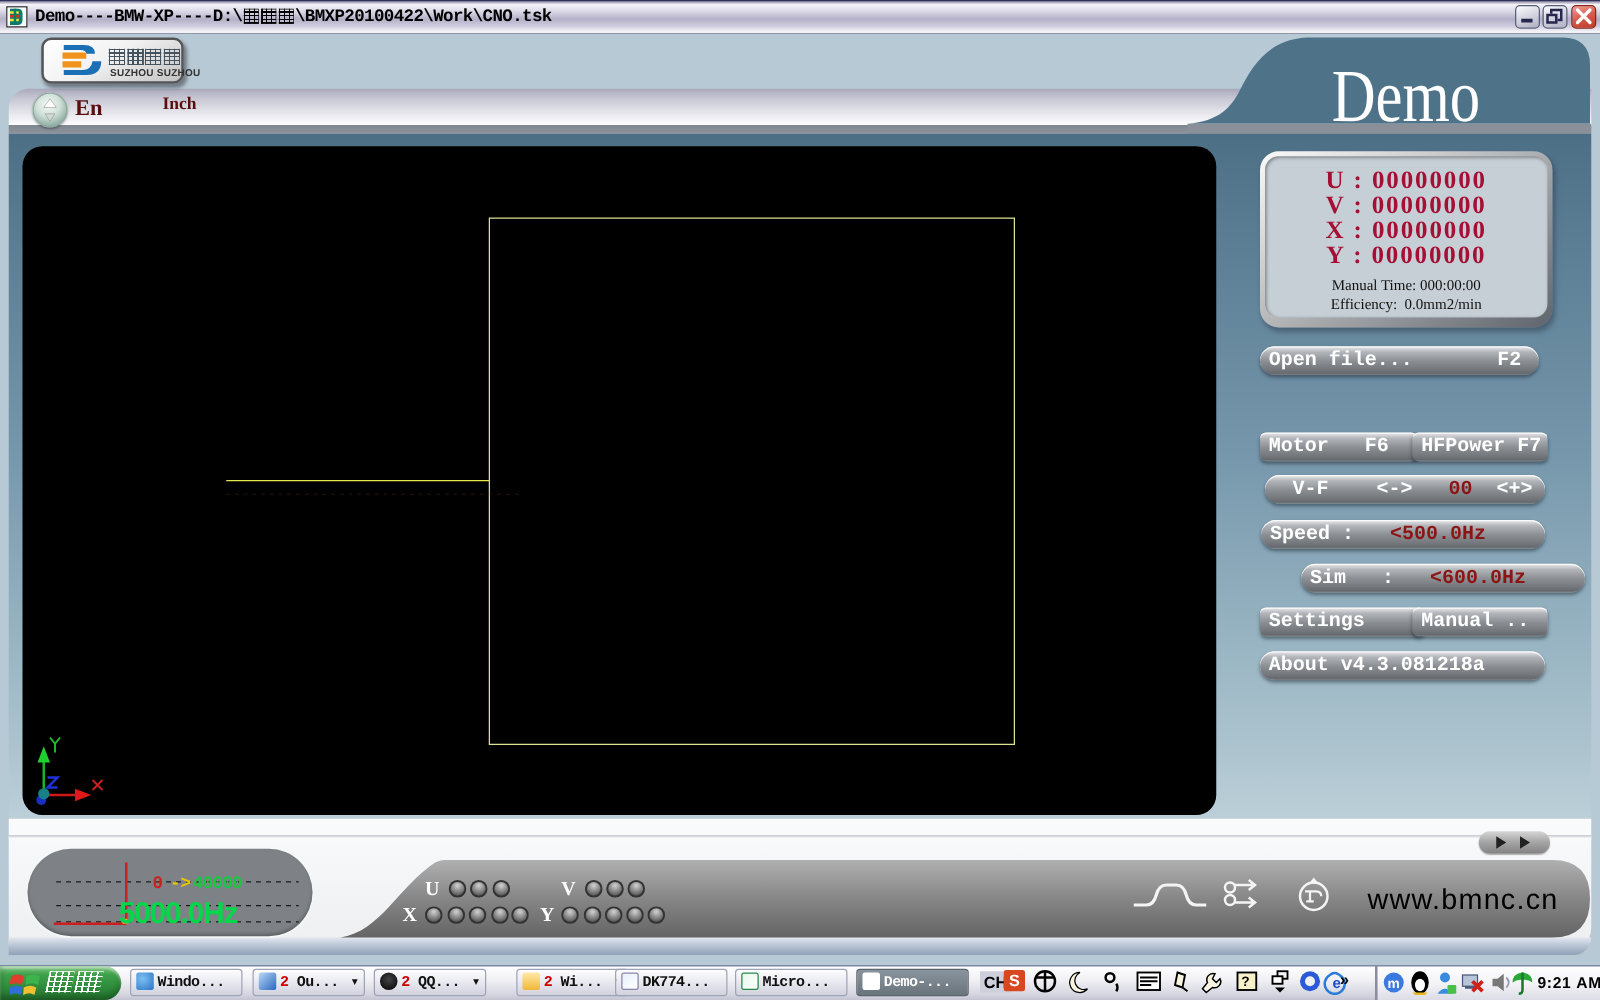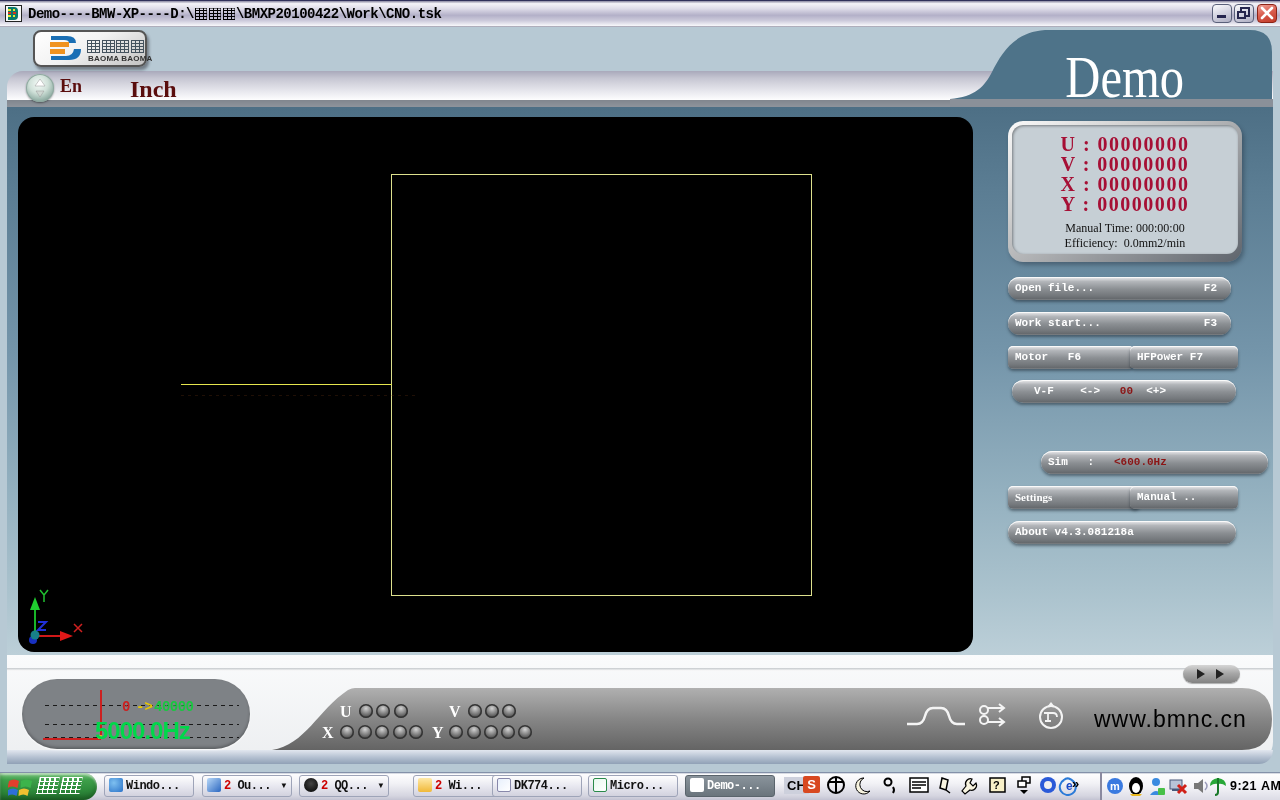--- a/index.html
+++ b/index.html
@@ -37,21 +37,21 @@
 #uvxy-in{left:4px;top:4px;width:226px;height:129px;border-radius:11px;background:#c6cfd5;
  box-shadow:inset 1px 1px 3px rgba(0,0,0,.4);}
 .uvline{position:absolute;left:0;width:226px;text-align:center;font-family:"Liberation Serif",serif;
  font-weight:bold;font-size:20px;color:#a60f35;letter-spacing:1.5px;white-space:pre;}
 .wtline{position:absolute;left:0;width:226px;text-align:center;font-family:"Liberation Serif",serif;
  font-size:12px;color:#111;}
 
 .pbtn,.rbtn{position:absolute;height:23px;box-sizing:border-box;
  background:linear-gradient(180deg,#ededef 0%,#b2b5b9 20%,#8b8f93 52%,#73777b 82%,#666a6e 94%,#7e8286 100%);
  box-shadow:0 2px 3px rgba(25,35,45,.5), inset 0 1px 0 #fafafa;
- font-family:"Liberation Mono",monospace;font-weight:bold;font-size:11px;color:#fff;
+ font-family:"Liberation Mono",monospace;font-weight:bold;font-size:16px;color:#fff;
  line-height:23px;white-space:pre;}
 .pbtn{border-radius:12px;}
 .rbtn{border-radius:5px;}
 .red{color:#8b1515;}
 
 #bottombar{left:7px;top:655px;width:1266px;height:109px;border-bottom-right-radius:22px;border-bottom-left-radius:8px;
  background:linear-gradient(180deg,#fafbfc 0%,#eceef0 100%);}
 #groove{left:7px;top:668px;width:1266px;height:3px;background:linear-gradient(180deg,#c4c8cc,#ffffff);}
 #blueband{left:7px;top:750px;width:1266px;height:14px;border-bottom-right-radius:20px;
  background:linear-gradient(180deg,#e2e7ef 0%,#b6c2d2 50%,#90a1b6 100%);}
@@ -119,30 +119,30 @@
   <div class="abs" id="toolbar"></div>
   <div class="abs" id="grayband"></div>
   <div class="abs" id="logo-btn">
     <svg width="44" height="33" viewBox="0 0 44 33" style="position:absolute;left:6px;top:0px;">
       <path d="M10 4 h16 q9 0 9 7 h-7 q0 -3 -5 -3 h-13 z" fill="#1a6fb5"></path>
       <rect x="9" y="10" width="19" height="5" fill="#f0921e"></rect>
       <rect x="9" y="17" width="15" height="5" fill="#f0921e"></rect>
       <path d="M10 24 h15 q7 0 8 -7 h7 q0 11 -12 11 h-18 z" fill="#1a6fb5"></path>
     </svg>
     <div style="position:absolute;left:52px;top:5px;color:#44535e;white-space:nowrap;"><span class="cjk" style="width:13px;height:13px;margin-right:1.5px;"></span><span class="cjk" style="width:13px;height:13px;margin-right:1.5px;"></span><span class="cjk" style="width:13px;height:13px;margin-right:1.5px;"></span><span class="cjk" style="width:13px;height:13px;"></span></div>
-    <div style="position:absolute;left:53px;top:22px;color:#333;font-size:8px;font-weight:bold;letter-spacing:0.2px;white-space:nowrap;">BAOMA BAOMA</div>
+    <div style="position:absolute;left:53px;top:22px;color:#333;font-size:8px;font-weight:bold;letter-spacing:0.2px;white-space:nowrap;">SUZHOU SUZHOU</div>
   </div>
   <div class="abs" style="left:26px;top:74px;width:28px;height:28px;border-radius:50%;background:radial-gradient(circle at 45% 35%,#f4faf7 0%,#cfe0d8 40%,#8aa89e 75%,#6c8a80 100%);box-shadow:0 1px 2px rgba(0,0,0,.4), inset 0 0 0 1px #8fa8a0;">
     <svg width="28" height="28">
         <path d="M14 5 L19 12 L9 12 Z" fill="#fff" stroke="#999" stroke-width="0.5"></path>
         <path d="M14 23 L18 17 L10 17 Z" fill="#cfd8d2" stroke="#999" stroke-width="0.5"></path>
       </svg>
   </div>
   <div class="abs" style="left:60px;top:76px;font-family:'Liberation Serif',serif;font-weight:bold;font-size:18px;color:#5a0d0d;">En</div>
-  <div class="abs" style="left:130px;top:76px;font-family:'Liberation Serif',serif;font-weight:bold;font-size:24px;color:#5a0d0d;">Inch</div>
+  <div class="abs" style="left:130px;top:76px;font-family:'Liberation Serif',serif;font-weight:bold;font-size:14px;color:#5a0d0d;">Inch</div>
 
   <svg class="abs" style="left:930px;top:28px;" width="343" height="79" viewBox="0 0 343 79">
     <path d="M 115 2 L 320 2 Q 342 2 342 24 L 342 71 L 20 71 C 45 69 55 58 62 44 C 72 24 85 4 115 2 Z" fill="#4e7389"></path>
     <rect x="20" y="71" width="323" height="8" fill="#8a9099"></rect>
   </svg>
   <div class="abs" style="left:1053px;top:47px;width:130px;text-align:center;font-family:'Liberation Serif',serif;font-size:60px;line-height:1;color:#fff;transform:scaleX(0.81);">Demo</div>
 
   <div class="abs" id="body-slate"></div>
   <div class="abs" id="canvas">
     <div class="abs" id="yrect"></div>
@@ -166,26 +166,26 @@
       <div class="uvline" style="top:8px;">U : 00000000</div>
       <div class="uvline" style="top:28px;">V : 00000000</div>
       <div class="uvline" style="top:48px;">X : 00000000</div>
       <div class="uvline" style="top:68px;">Y : 00000000</div>
       <div class="wtline" style="top:96px;">Manual Time: 000:00:00</div>
       <div class="wtline" style="top:111px;">Efficiency:&nbsp;&nbsp;0.0mm2/min</div>
     </div>
   </div>
 
   <div class="pbtn" style="left:1008px;top:277px;width:223px;padding-left:7px;">Open file...<span style="position:absolute;right:14px;">F2</span></div>
-  <div class="pbtn" style="left:1008px;top:312px;width:223px;padding-left:7px;">Work start...<span style="position:absolute;right:14px;">F3</span></div>
   <div class="rbtn" style="left:1008px;top:346px;width:126px;padding-left:7px;">Motor   F6</div>
   <div class="rbtn" style="left:1130px;top:346px;width:108px;padding-left:7px;">HFPower F7</div>
   <div class="pbtn" style="left:1012px;top:380px;width:224px;padding-left:22px;">V-F    &lt;-&gt;   <span class="red">00</span>  &lt;+&gt;</div>
+  <div class="pbtn" style="left:1009px;top:416px;width:227px;padding-left:7px;">Speed :   <span class="red">&lt;500.0Hz</span></div>
   <div class="pbtn" style="left:1009px;top:451px;width:227px;padding-left:7px;margin-left:32px;">Sim   :   <span class="red">&lt;600.0Hz</span></div>
-  <div class="rbtn" style="left:1008px;top:486px;width:132px;padding-left:7px;font-family:Liberation Serif, serif;">Settings</div>
+  <div class="rbtn" style="left:1008px;top:486px;width:132px;padding-left:7px;">Settings</div>
   <div class="rbtn" style="left:1130px;top:486px;width:108px;padding-left:7px;">Manual ..</div>
   <div class="pbtn" style="left:1008px;top:521px;width:228px;padding-left:7px;">About v4.3.081218a</div>
 
   <div class="abs" id="bottombar"></div>
   <div class="abs" id="groove"></div>
   <div class="abs" id="blueband"></div>
   <div class="abs" id="gauge">
     <div class="dash" style="left:23px;top:26px;width:194px;"></div>
     <div class="dash" style="left:23px;top:45px;width:194px;"></div>
     <div class="dash" style="left:23px;top:58px;width:194px;"></div>

